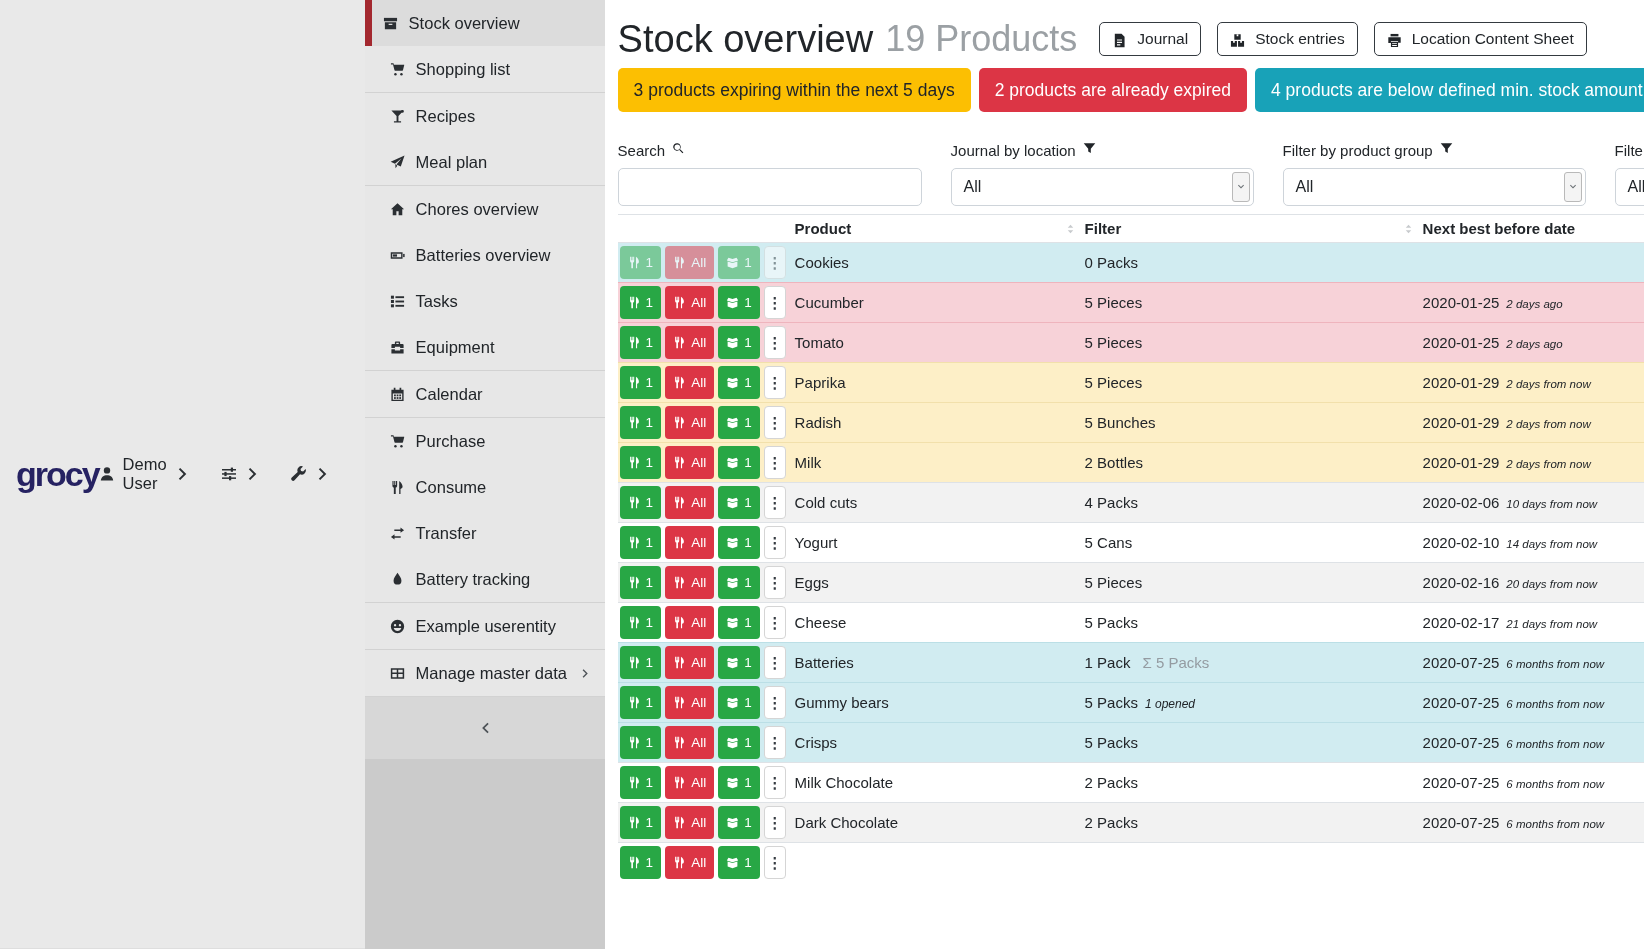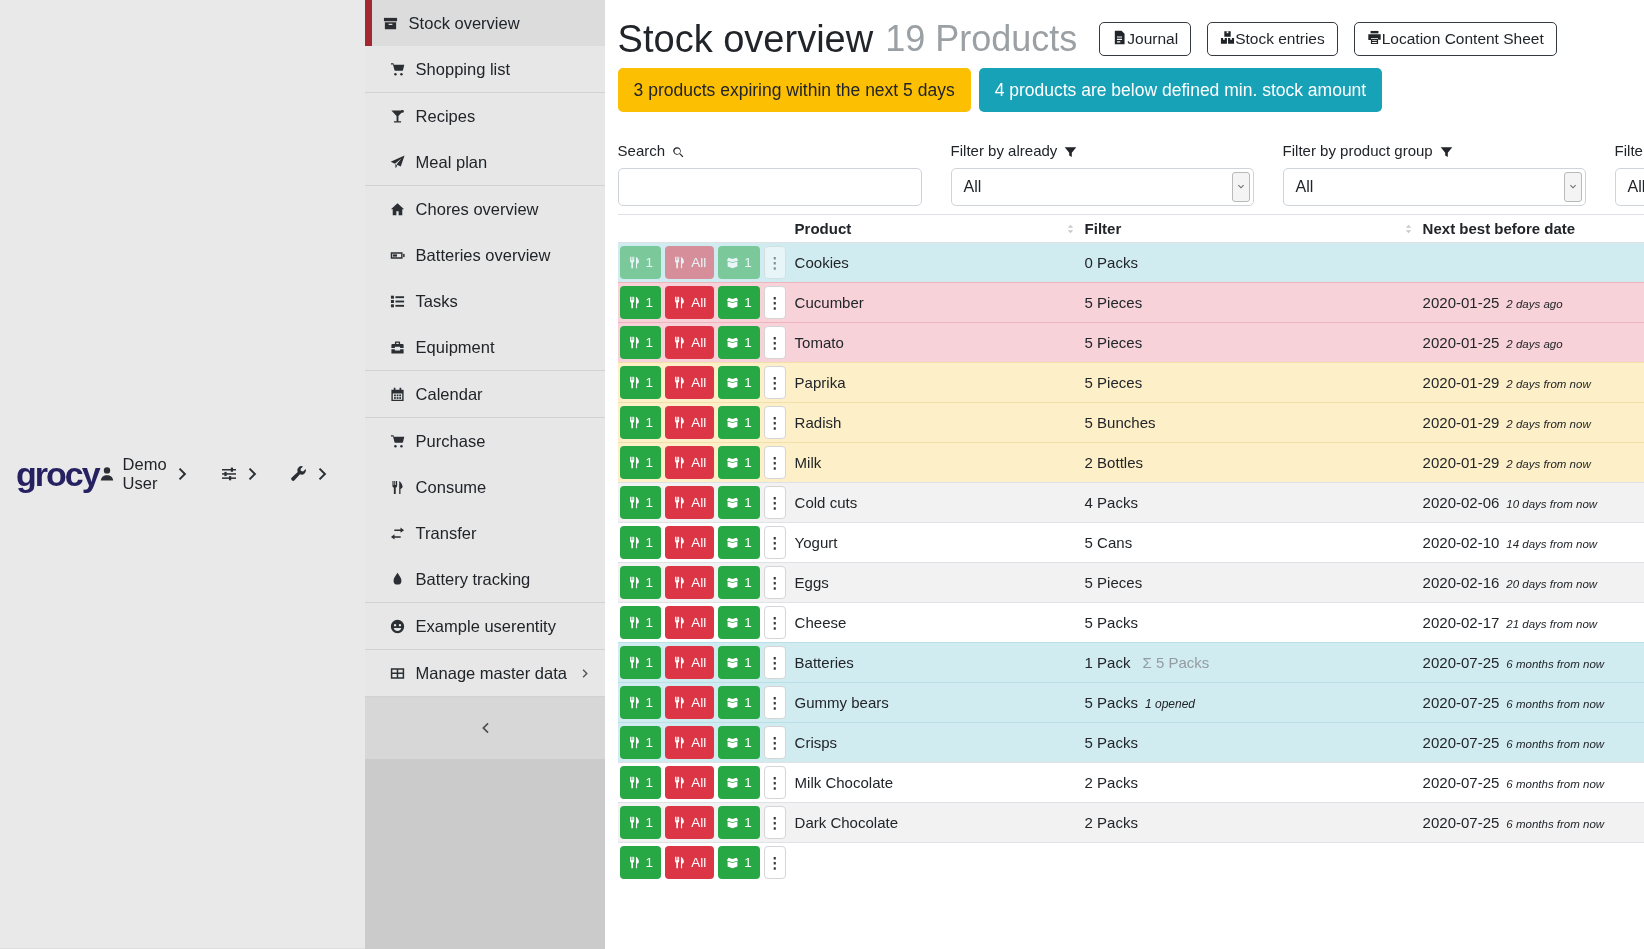--- a/index.html
+++ b/index.html
@@ -28,36 +28,36 @@
                       color: #4d5257; font-size: 14px; cursor: pointer; }
   .sidebar-bottom { flex: 1; background: #cbcbcb; }
 
   .content { flex: 1; background: #fff; padding: 14px 0 0 13px; min-width: 0; overflow: hidden; }
 
   
   .page-head { display: flex; align-items: center; }
   .page-title { font-size: 38px; line-height: 50px; font-weight: 500; color: #212529; }
   .page-subtitle { margin-left: 12px; font-size: 36px; font-weight: 400; color: #9ba0a4; }
   .head-buttons { display: flex; gap: 16px; margin-left: 22px; }
-  .btn-outline { display: inline-flex; align-items: flex-start; gap: 0; background: #fff; color: #212529;
+  .btn-outline { display: inline-flex; align-items: flex-end; gap: 10px; background: #fff; color: #212529;
                  border: 1px solid #343a40; border-radius: 5px; padding: 7px 12px; font-size: 15.5px;
                  font-family: inherit; cursor: pointer; }
   .btn-outline .icon { font-size: 15px; }
 
   
   .alerts { display: flex; gap: 8px; margin-top: 4px; }
   .alert { height: 44px; display: flex; align-items: center; padding: 0 16px; border-radius: 5px;
            font-size: 17.5px; cursor: pointer; }
   .alert.warning { background: #fcbf02; color: #212529; }
   .alert.danger  { background: #dc3545; color: #fff; }
   .alert.info    { background: #18a2b8; color: #fff; }
 
   
   .filters { display: flex; gap: 29px; margin-top: 30px; }
-  .filter-label { font-size: 15px; color: #212529; display: flex; align-items: flex-end; gap: 7px; margin-bottom: 9px; }
+  .filter-label { font-size: 15px; color: #212529; display: flex; align-items: flex-start; gap: 7px; margin-bottom: 9px; }
   .filter-label .icon { font-size: 13px; color: #212529; }
   .search-input { width: 304px; height: 38px; border: 1px solid #ced4da; border-radius: 5px;
                   padding: 0 10px; font-size: 15px; font-family: inherit; color: #212529; }
   .select { width: 303px; height: 38px; border: 1px solid #ced4da; border-radius: 5px; background: #fff;
             display: flex; align-items: center; padding-left: 12px; font-size: 16px; color: #212529; cursor: pointer; }
   .select.narrow { width: 296px; }
   .sel-value { flex: 1; }
   .dd { width: 18px; height: 30px; margin: 3px; border: 1px solid #b9b9b9; border-radius: 3px;
         background: #f4f4f4; display: flex; align-items: center; justify-content: center; color: #6b7075; font-size: 8px; }
 
@@ -357,38 +357,39 @@
                   <path fill-rule="evenodd" d="M4.2 9.4h7.6V15H4.2zm1.3 1.5v.9h5v-.9zm0 2v.9h5v-.9z"></path>
                 </svg>
               </span>
             <span>Location Content Sheet</span>
           </button>
         </div>
       </div>
 
       <div class="alerts">
         <div class="alert warning">3 products expiring within the next 5 days</div>
+        <div class="alert danger">2 products are already expired</div>
         <div class="alert info">4 products are below defined min. stock amount</div>
       </div>
 
       <div class="filters">
         <div>
           <div class="filter-label">
             <span>Search</span>
             <span class="icon">
                 <svg viewBox="0 0 16 16" fill="currentColor">
                   <path d="M10.4 9.2h-.6l-.2-.2a4.6 4.6 0 1 0-.5.5l.2.2v.6l3.6 3.6 1.1-1.1zM6.5 9.9a3.4 3.4 0 1 1 0-6.8 3.4 3.4 0 0 1 0 6.8z"></path>
                 </svg>
               </span>
           </div>
           <input class="search-input" value="" style="">
         </div>
         <div>
           <div class="filter-label">
-            <span>Filter by already</span>
+            <span>Journal by location</span>
             <span class="icon">
                 <svg viewBox="0 0 16 16" fill="currentColor">
                   <path d="M.9 1.6h14.2L9.6 8.2v5.4L6.4 11.8V8.2z"></path>
                 </svg>
               </span>
           </div>
           <div class="select">
             <span class="sel-value">All</span>
             <span class="dd">
                 <span class="icon">

